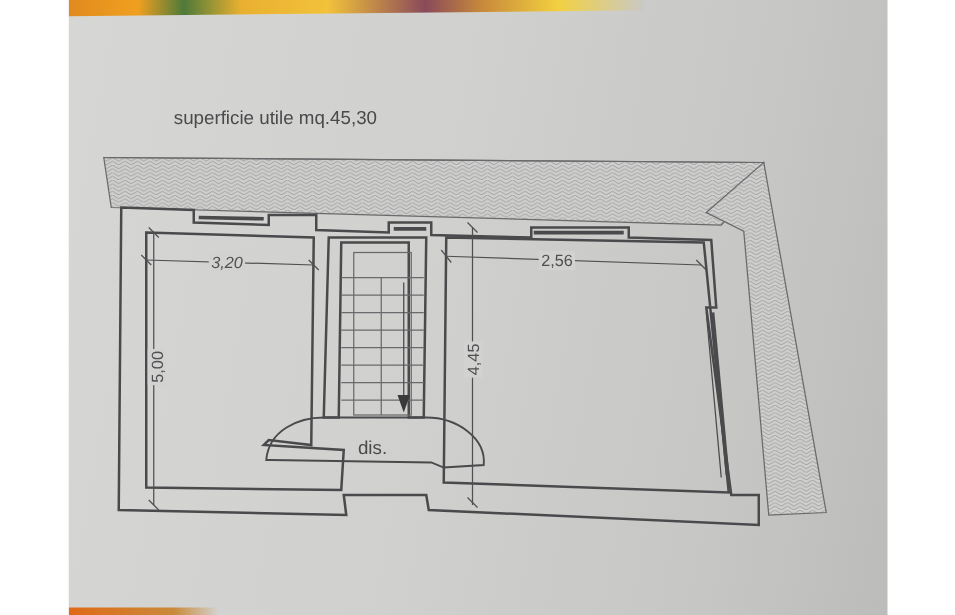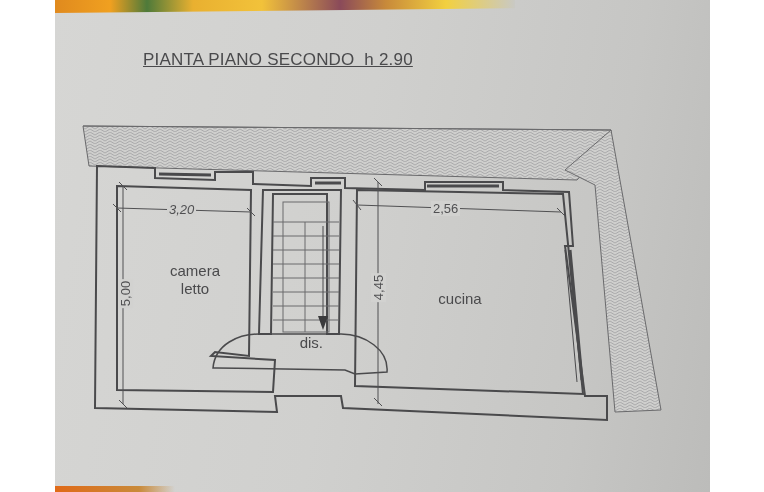--- a/index.html
+++ b/index.html
@@ -30,21 +30,21 @@
     .dim { position: absolute; color: #505052; font-size: 13px; background: #d2d2d0; padding: 0 2px; }
     .dim.v { transform: rotate(-90deg); transform-origin: center; }
   </style>
 </head>
 <body>
 
 <div class="photo">
   <div class="strip-top"></div>
   <div class="strip-bottom"></div>
 
-  <div class="title">PIANTA PIANO SECONDO  h 2.90</div>
+  <div class="subtitle">superficie utile mq.45,30</div>
 
   <svg class="plan" width="655" height="492" viewBox="0 0 655 492">
     <defs>
       <pattern id="herring" width="10" height="6" patternUnits="userSpaceOnUse">
         <rect width="10" height="6" fill="#cfcfcd"></rect>
         <path d="M0 3 L5 0 L10 3 M0 6 L5 3 L10 6" stroke="#9a9a9c" stroke-width="0.7" fill="none"></path>
       </pattern>
     </defs>
 
     <g>
@@ -97,24 +97,19 @@
       <line x1="64" y1="400" x2="72" y2="408"></line>
       <line x1="302" y1="205" x2="506" y2="212"></line>
       <line x1="298" y1="200" x2="306" y2="210"></line>
       <line x1="502" y1="208" x2="510" y2="216"></line>
       <line x1="323" y1="182" x2="323" y2="404"></line>
       <line x1="319" y1="178" x2="327" y2="186"></line>
       <line x1="319" y1="398" x2="327" y2="406"></line>
     </g>
   </svg>
 
-  <div class="label" style="left:100px; top:262px; width:80px;">
-    <div>camera</div>
-    <div>letto</div>
-  </div>
-  <div class="label" style="left:218px; top:334px; width:50px;text-align:right;">dis.</div>
-  <div class="label" style="left:360px; top:290px; width:90px;">cucina</div>
+  <div class="label" style="left:218px; top:350px; width:50px;">dis.</div>
 
   <div class="dim" style="left:112px; top:202px;font-style:italic;">3,20</div>
   <div class="dim v" style="left:56px; top:286px;">5,00</div>
   <div class="dim" style="left:376px; top:201px;">2,56</div>
   <div class="dim v" style="left:309px; top:280px;">4,45</div>
 </div>
 
 </body></html>

